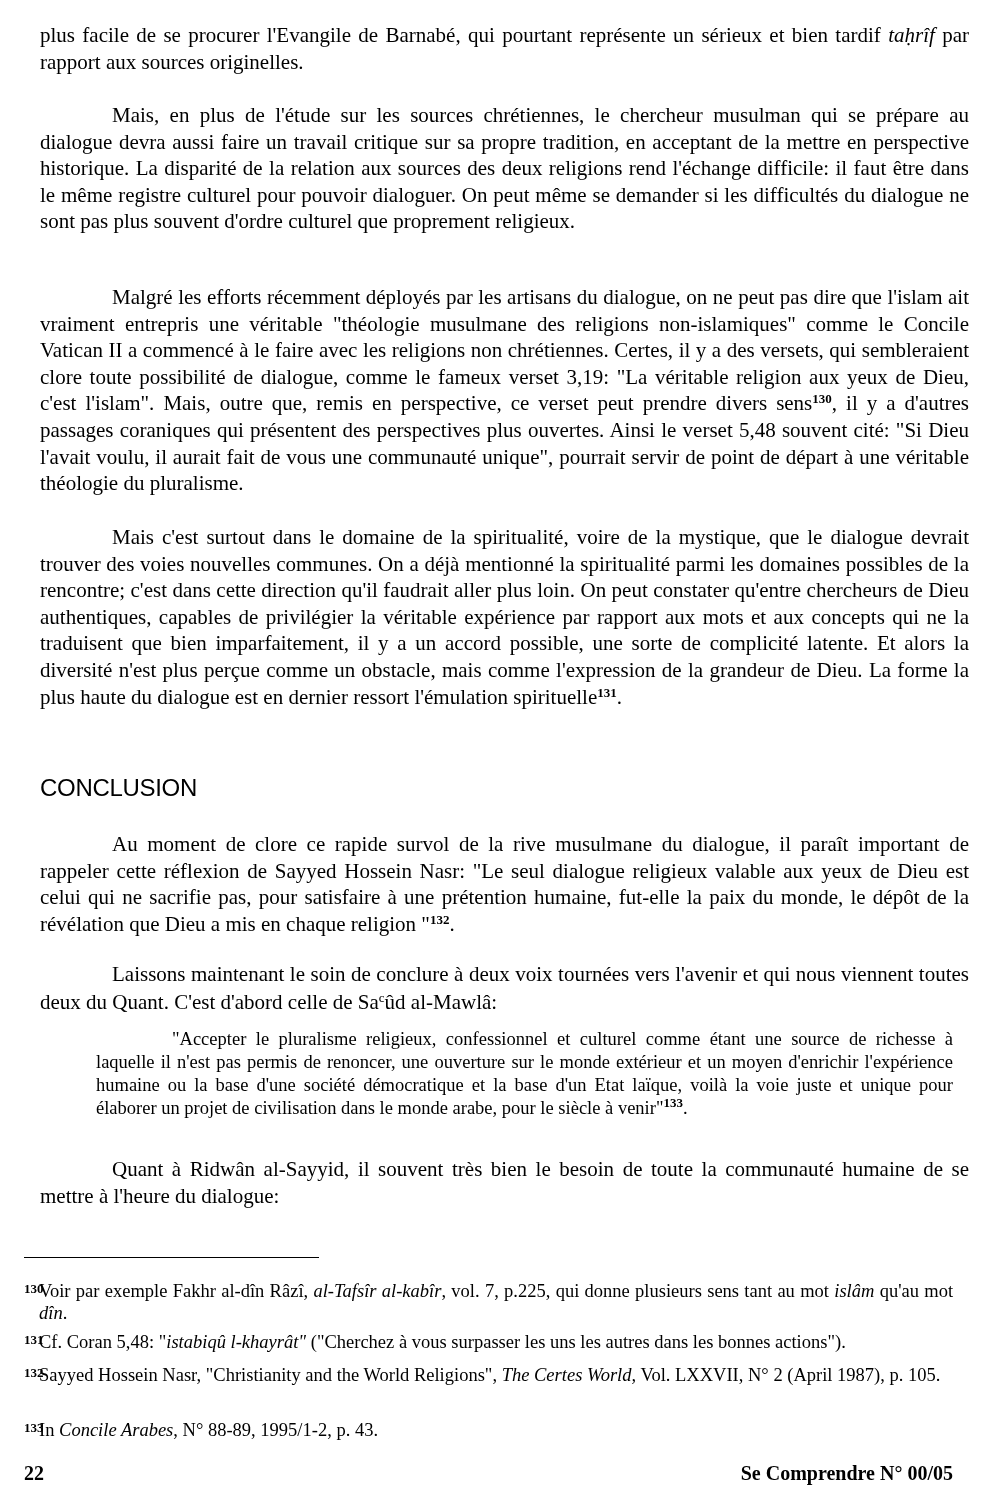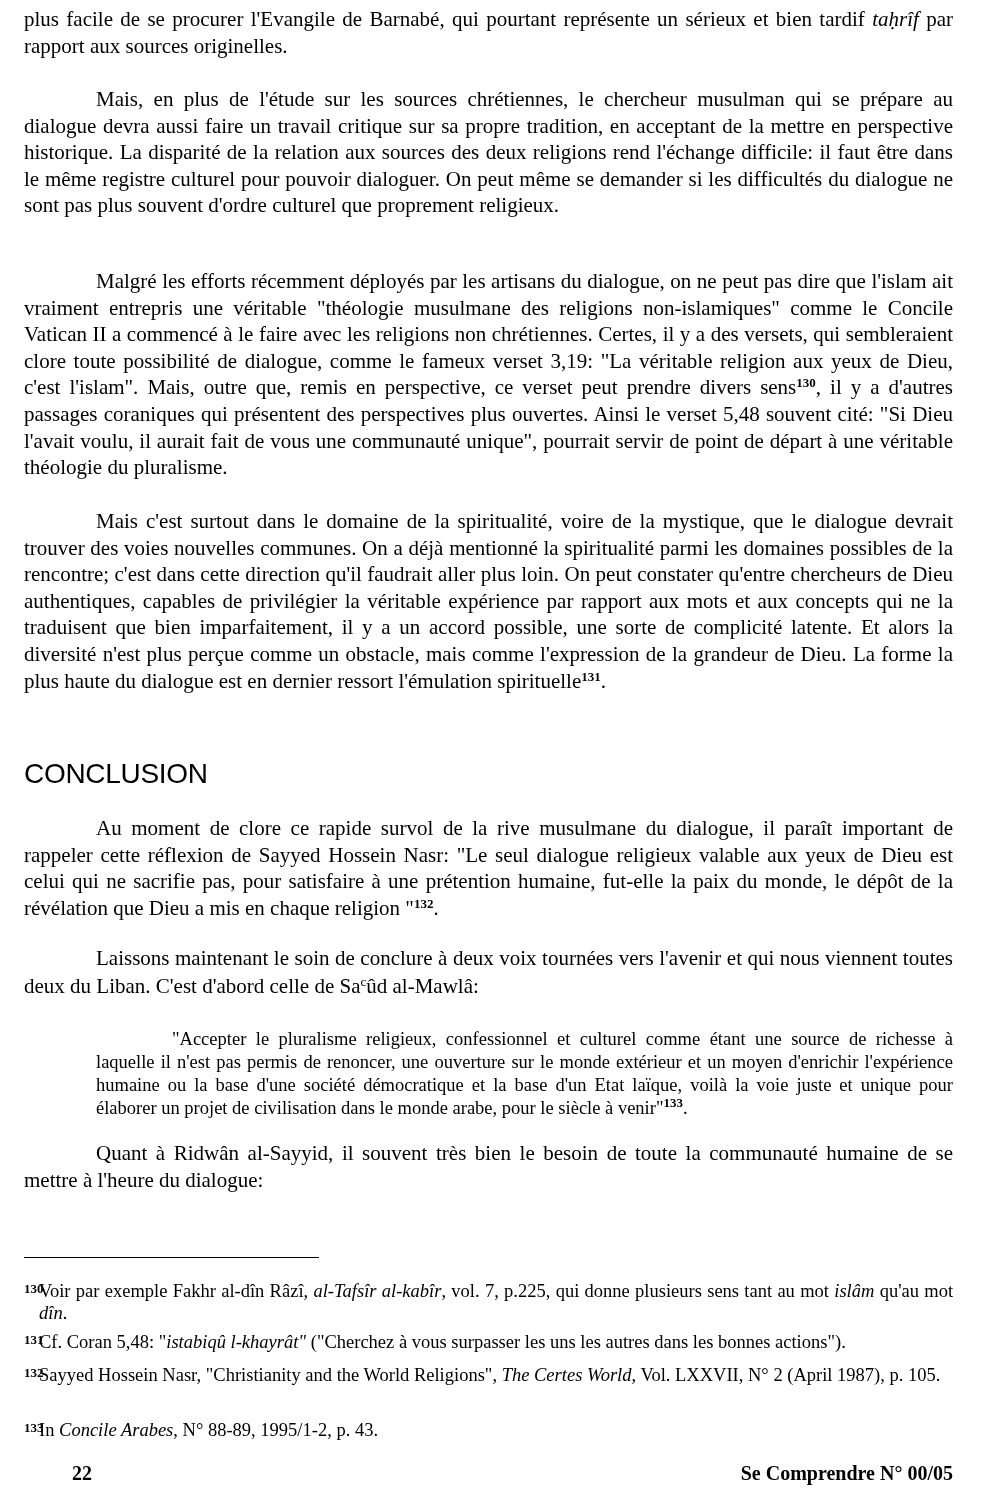--- a/index.html
+++ b/index.html
@@ -1,48 +1,48 @@
 <!DOCTYPE html>
 <html><head>
 <meta charset="utf-8">
 <style>
   html, body { margin: 0; padding: 0; background: #ffffff; }
   body { width: 1000px; height: 1494px; position: relative; overflow: hidden; color: #000; }
   .page { position: absolute; left: 24px; top: 0; width: 929px; font-family: "Liberation Serif", serif; }
-  .p { font-size: 21px; line-height: 26.6px; text-align: justify; margin: 0; }
+  .p { font-size: 21px; line-height: 26.6px; text-align: justify; margin: 16px; }
   .indent { text-indent: 72px; }
   .sup { font-size: 13px; font-weight: bold; vertical-align: 7px; line-height: 0; }
   .supc { font-size: 13px; vertical-align: 7px; line-height: 0; }
-  .heading { font-family: "Liberation Sans", sans-serif; font-size: 28px; font-weight: normal; margin: 0; letter-spacing: -0.3px; }
+  .heading { font-family: "Liberation Sans", sans-serif; font-size: 24px; font-weight: normal; margin: 16px; letter-spacing: -0.3px; }
   .quote { font-size: 18.5px; line-height: 23px; text-align: justify; margin: 0 0 0 72px; text-indent: 76px; }
   .fn-sep { position: absolute; left: 24px; top: 1257px; width: 295px; height: 1px; background: #000; }
   .fn { position: absolute; left: 24px; width: 929px; font-family: "Liberation Serif", serif; font-size: 18.5px; line-height: 21.5px; }
   .fn-num { position: absolute; left: 0; top: -3px; font-size: 13px; font-weight: bold; }
   .fn-text { margin-left: 15px; text-align: justify; }
-  .footer { position: absolute; top: 1462px; font-family: "Liberation Serif", serif; font-size: 20px; font-weight: bold; margin-left: 48px; }
+  .footer { position: absolute; top: 1462px; font-family: "Liberation Serif", serif; font-size: 20px; font-weight: bold; }
   em { font-style: italic; }
 </style>
 </head>
 <body>
 
 <div class="page">
 
   <p class="p" style="position:absolute; top:6px; width:929px;"><span>plus facile de se procurer l'Evangile de Barnabé, qui pourtant représente un sérieux et bien tardif </span><em>taḥrîf</em><span> par rapport aux sources originelles.</span></p>
 
   <p class="p indent" style="position:absolute; top:86px; width:929px;">Mais, en plus de l'étude sur les sources chrétiennes, le chercheur musulman qui se prépare au dialogue devra aussi faire un travail critique sur sa propre tradition, en acceptant de la mettre en perspective historique. La disparité de la relation aux sources des deux religions rend l'échange difficile: il faut être dans le même registre culturel pour pouvoir dialoguer. On peut même se demander si les difficultés du dialogue ne sont pas plus souvent d'ordre culturel que proprement religieux.</p>
 
   <p class="p indent" style="position:absolute; top:268px; width:929px;"><span>Malgré les efforts récemment déployés par les artisans du dialogue, on ne peut pas dire que l'islam ait vraiment entrepris une véritable "théologie musulmane des religions non-islamiques" comme le Concile Vatican II a commencé à le faire avec les religions non chrétiennes. Certes, il y a des versets, qui sembleraient clore toute possibilité de dialogue, comme le fameux verset 3,19: "La véritable religion aux yeux de Dieu, c'est l'islam". Mais, outre que, remis en perspective, ce verset peut prendre divers sens</span><span class="sup">130</span><span>, il y a d'autres passages coraniques qui présentent des perspectives plus ouvertes. Ainsi le verset 5,48 souvent cité: "Si Dieu l'avait voulu, il aurait fait de vous une communauté unique",  pourrait servir de point de départ à une véritable théologie du pluralisme.</span></p>
 
   <p class="p indent" style="position:absolute; top:508px; width:929px;"><span>Mais c'est surtout dans le domaine de la spiritualité, voire de la mystique, que le dialogue devrait trouver des voies nouvelles communes. On a déjà mentionné la spiritualité parmi les domaines possibles de la rencontre; c'est dans cette direction qu'il faudrait aller plus loin. On peut constater qu'entre chercheurs de Dieu authentiques, capables de privilégier la véritable expérience par rapport aux mots et aux concepts qui ne la traduisent que bien imparfaitement, il y a un accord possible, une sorte de complicité latente. Et alors la diversité n'est plus perçue comme un obstacle, mais comme l'expression de la grandeur de Dieu. La forme la plus haute du dialogue est en dernier ressort l'émulation spirituelle</span><span class="sup">131</span><span>.</span></p>
 
   <h2 class="heading" style="position:absolute; top:758px;">CONCLUSION</h2>
 
   <p class="p indent" style="position:absolute; top:815px; width:929px;"><span>Au moment de clore ce rapide survol de la rive musulmane du dialogue, il paraît important de rappeler cette réflexion de Sayyed Hossein Nasr: "Le seul dialogue religieux valable aux yeux de Dieu est celui qui ne sacrifie pas, pour satisfaire à une  prétention humaine, fut-elle la paix du monde, le dépôt de la révélation que Dieu a mis en chaque religion "</span><span class="sup">132</span><span>.</span></p>
 
-  <p class="p indent" style="position:absolute; top:944px; width:929px; line-height:28px;"><span>Laissons maintenant le soin de conclure à deux voix tournées vers l'avenir et qui nous viennent toutes deux du Liban. C'est d'abord celle de Sa</span><span class="supc">c</span><span>ûd al-Mawlâ:</span></p>
+  <p class="p indent" style="position:absolute; top:944px; width:929px; line-height:28px;"><span>Laissons maintenant le soin de conclure à deux voix tournées vers l'avenir et qui nous viennent toutes deux du Quant. C'est d'abord celle de Sa</span><span class="supc">c</span><span>ûd al-Mawlâ:</span></p>
 
   <p class="quote" style="position:absolute; top:1028px; width:857px;"><span>"Accepter le pluralisme religieux, confessionnel et culturel comme étant une source de richesse à laquelle il n'est pas permis de renoncer, une ouverture sur le monde extérieur et un moyen d'enrichir l'expérience humaine ou la base d'une société démocratique et la base d'un Etat laïque, voilà la voie juste et unique pour élaborer un projet de civilisation dans le monde arabe, pour le siècle à venir"</span><span class="sup">133</span><span>.</span></p>
 
   <p class="p indent" style="position:absolute; top:1140px; width:929px;">Quant à Ridwân al-Sayyid, il souvent très bien le besoin de toute la communauté humaine de se mettre à l'heure du dialogue:</p>
 </div>
 
 <div class="fn-sep"></div>
 
 <div class="fn" style="top:1281px;">
   <span class="fn-num">130</span>

